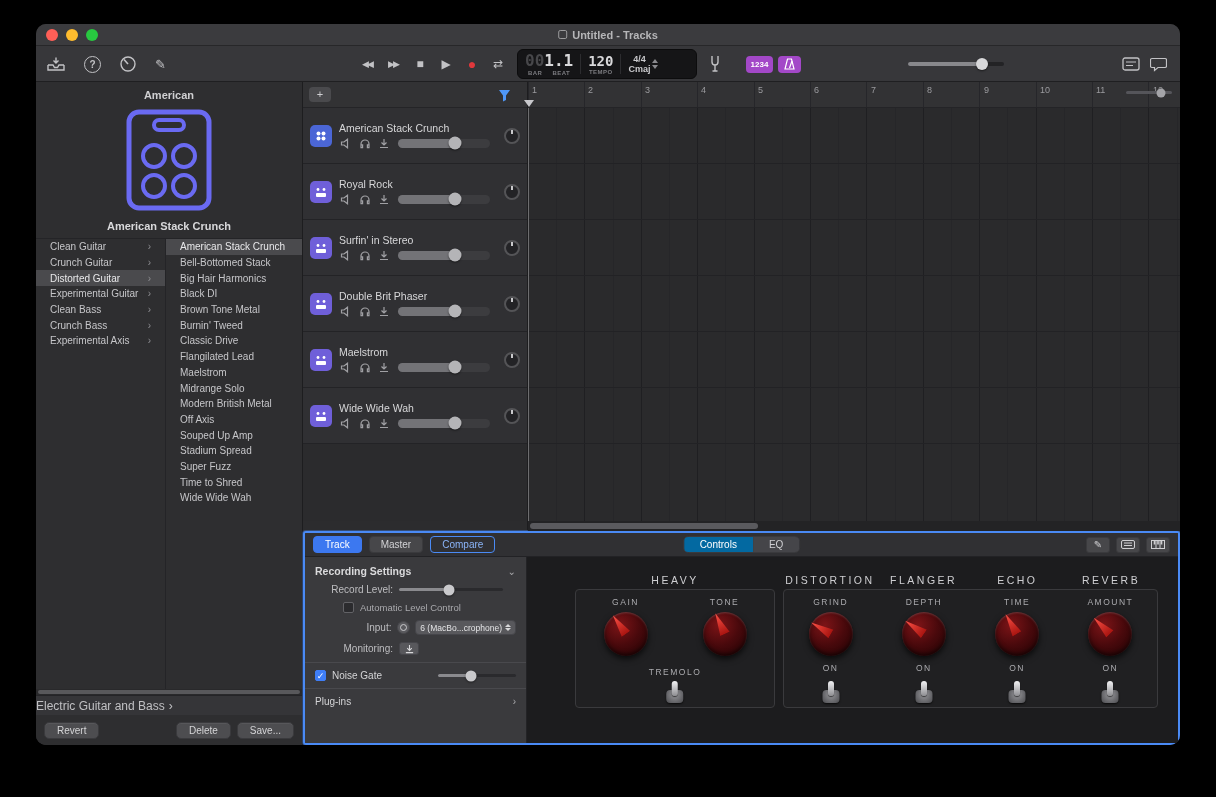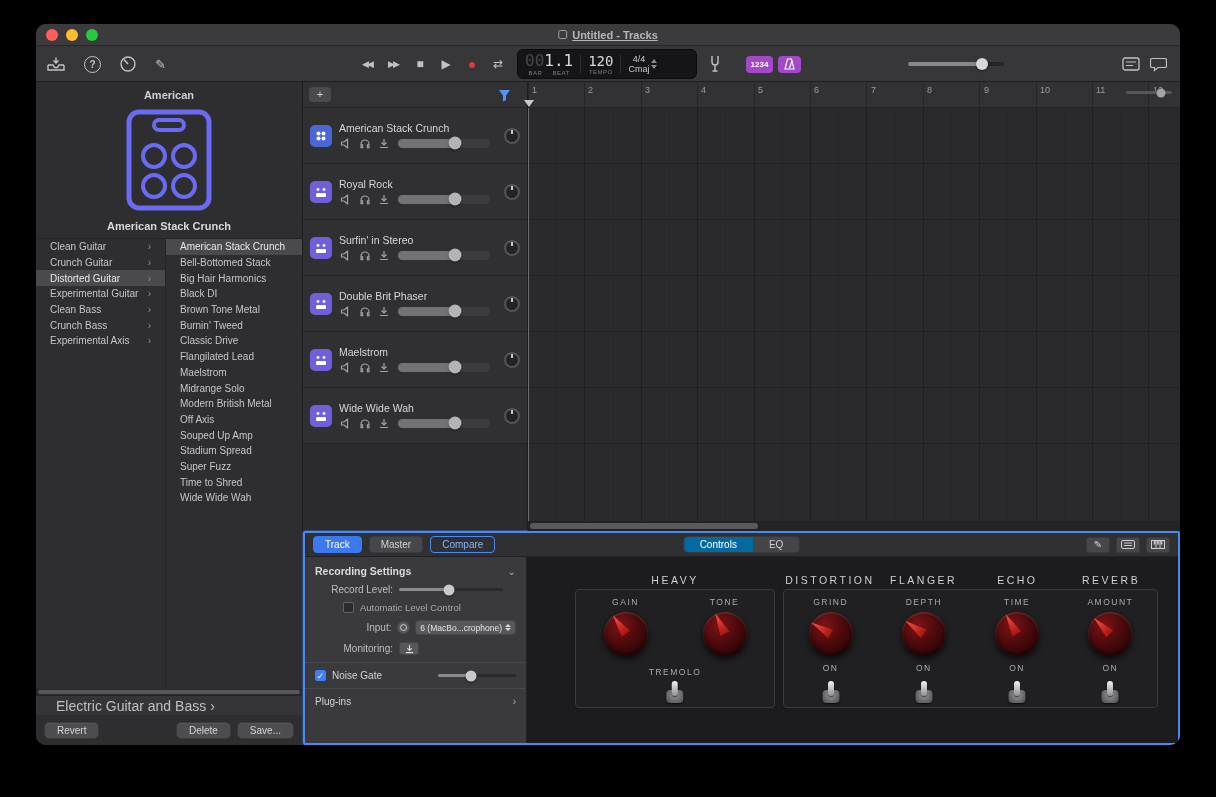--- a/index.html
+++ b/index.html
@@ -10,35 +10,35 @@
     background:#2e2e30; border-radius:10px; overflow:hidden;
     box-shadow:0 25px 60px rgba(0,0,0,.8); display:flex; flex-direction:column; }
 
   
   .titlebar { height:22px; background:#3b3b3e; border-bottom:1px solid #272729;
     display:flex; align-items:center; position:relative; flex:0 0 auto; }
   .traffic { display:flex; gap:8px; margin-left:10px; }
   .dot { width:12px; height:12px; border-radius:50%; }
   .dot.red{background:#ff5f57}.dot.yellow{background:#febc2e}.dot.green{background:#28c840}
   .win-title { position:absolute; left:50%; transform:translateX(-50%); font-size:11px;
-    font-weight:bold; color:#b6b6b8; display:flex; align-items:center; gap:5px;text-decoration:underline; }
+    font-weight:bold; color:#b6b6b8; display:flex; align-items:center; gap:5px; }
   .doc-ico { width:9px; height:9px; border:1.5px solid #9a9a9c; border-radius:2px; display:inline-block; }
 
   
   .toolbar { height:36px; background:#37373a; border-bottom:1px solid #1f1f21; position:relative; flex:0 0 auto; }
   .tbtn { color:#c2c2c5; font-size:12px; display:flex; align-items:center; justify-content:center; cursor:default; }
   .tb-abs { position:absolute; top:0; height:36px; display:flex; align-items:center; }
   .transport { left:320px; gap:4px; }
   .transport .tbtn { width:22px; height:22px; letter-spacing:-2px; }
   .transport .rec { color:#e0383c; font-size:14px; }
   .ico-svg { display:block; }
 
   .lcd { left:481px; top:3px; height:30px; width:180px; background:#151517; border-radius:6px;
     display:flex; align-items:stretch; position:absolute; border:1px solid #0c0c0d; }
-  .lcd-sec { display:flex; flex-direction:column; justify-content:center; align-items:center; padding:0 7px; }
+  .lcd-sec { display:flex; flex-direction:column; justify-content:center; align-items:center; padding:0 7px;font-weight:bold; }
   .lcd-div { width:1px; background:#2c2c2f; margin:4px 0; }
   .lcd-num { font-family:"DejaVu Sans Mono",monospace; font-size:16px; line-height:16px; color:#d9d9db; }
   .lcd-num .dim { color:#47474a; }
   .lcd-sub { display:flex; gap:10px; font-size:6px; color:#7c7c80; letter-spacing:.5px; margin-top:1px; }
   .lcd-tempo { font-family:"DejaVu Sans Mono",monospace; font-size:14px; color:#d9d9db; line-height:14px;}
   .lcd-key { font-size:9px; color:#c9c9cc; line-height:10px; text-align:center; }
   .lcd-chev { display:flex; flex-direction:column; justify-content:center; margin-left:2px; gap:2px; }
   .chev-up { width:0;height:0;border-left:3px solid transparent;border-right:3px solid transparent;border-bottom:4px solid #8a8a8e; }
   .chev-dn { width:0;height:0;border-left:3px solid transparent;border-right:3px solid transparent;border-top:4px solid #8a8a8e; }
 
@@ -66,21 +66,21 @@
   .lib-col { overflow:hidden; }
   .lib-col.cats { width:130px; border-right:1px solid #242427; }
   .lib-col.patches { flex:1; }
   .lib-row { height:15.7px; display:flex; align-items:center; padding:0 14px; font-size:10px; color:#c6c6c9; white-space:nowrap; }
   .lib-row.sel { background:#4a4a4d; color:#e8e8ea; }
   .lib-row .spacer { flex:1; }
   .lib-row .chev { color:#8c8c90; font-size:10px; }
   .side-scroll { height:6px; background:#29292b; position:relative; }
   .side-scroll .sthumb { position:absolute; left:2px; right:2px; top:1px; height:4px; background:#58585b; border-radius:2px; }
   .lib-footer { height:20px; background:#353538; border-top:1px solid #242427; display:flex; align-items:center;
-    padding:0 20px; font-size:14px; color:#c0c0c3; gap:4px; }
+    padding:0 0; font-size:12px; color:#c0c0c3; gap:4px; }
   .lib-btns { height:30px; display:flex; align-items:center; padding:0 8px; gap:6px; background:#2e2e30; }
   .gbtn { background:#4d4d50; border:1px solid #3a3a3d; border-radius:5px; color:#d4d4d6; font-size:10px;
     padding:2px 12px; box-shadow:inset 0 1px 0 rgba(255,255,255,.06); }
   .lib-btns .spacer { flex:1; }
 
   
   .rightcol { flex:1; display:flex; flex-direction:column; min-width:0; }
 
   
   .arrange { height:449px; display:flex; flex-direction:column; flex:0 0 auto; }

